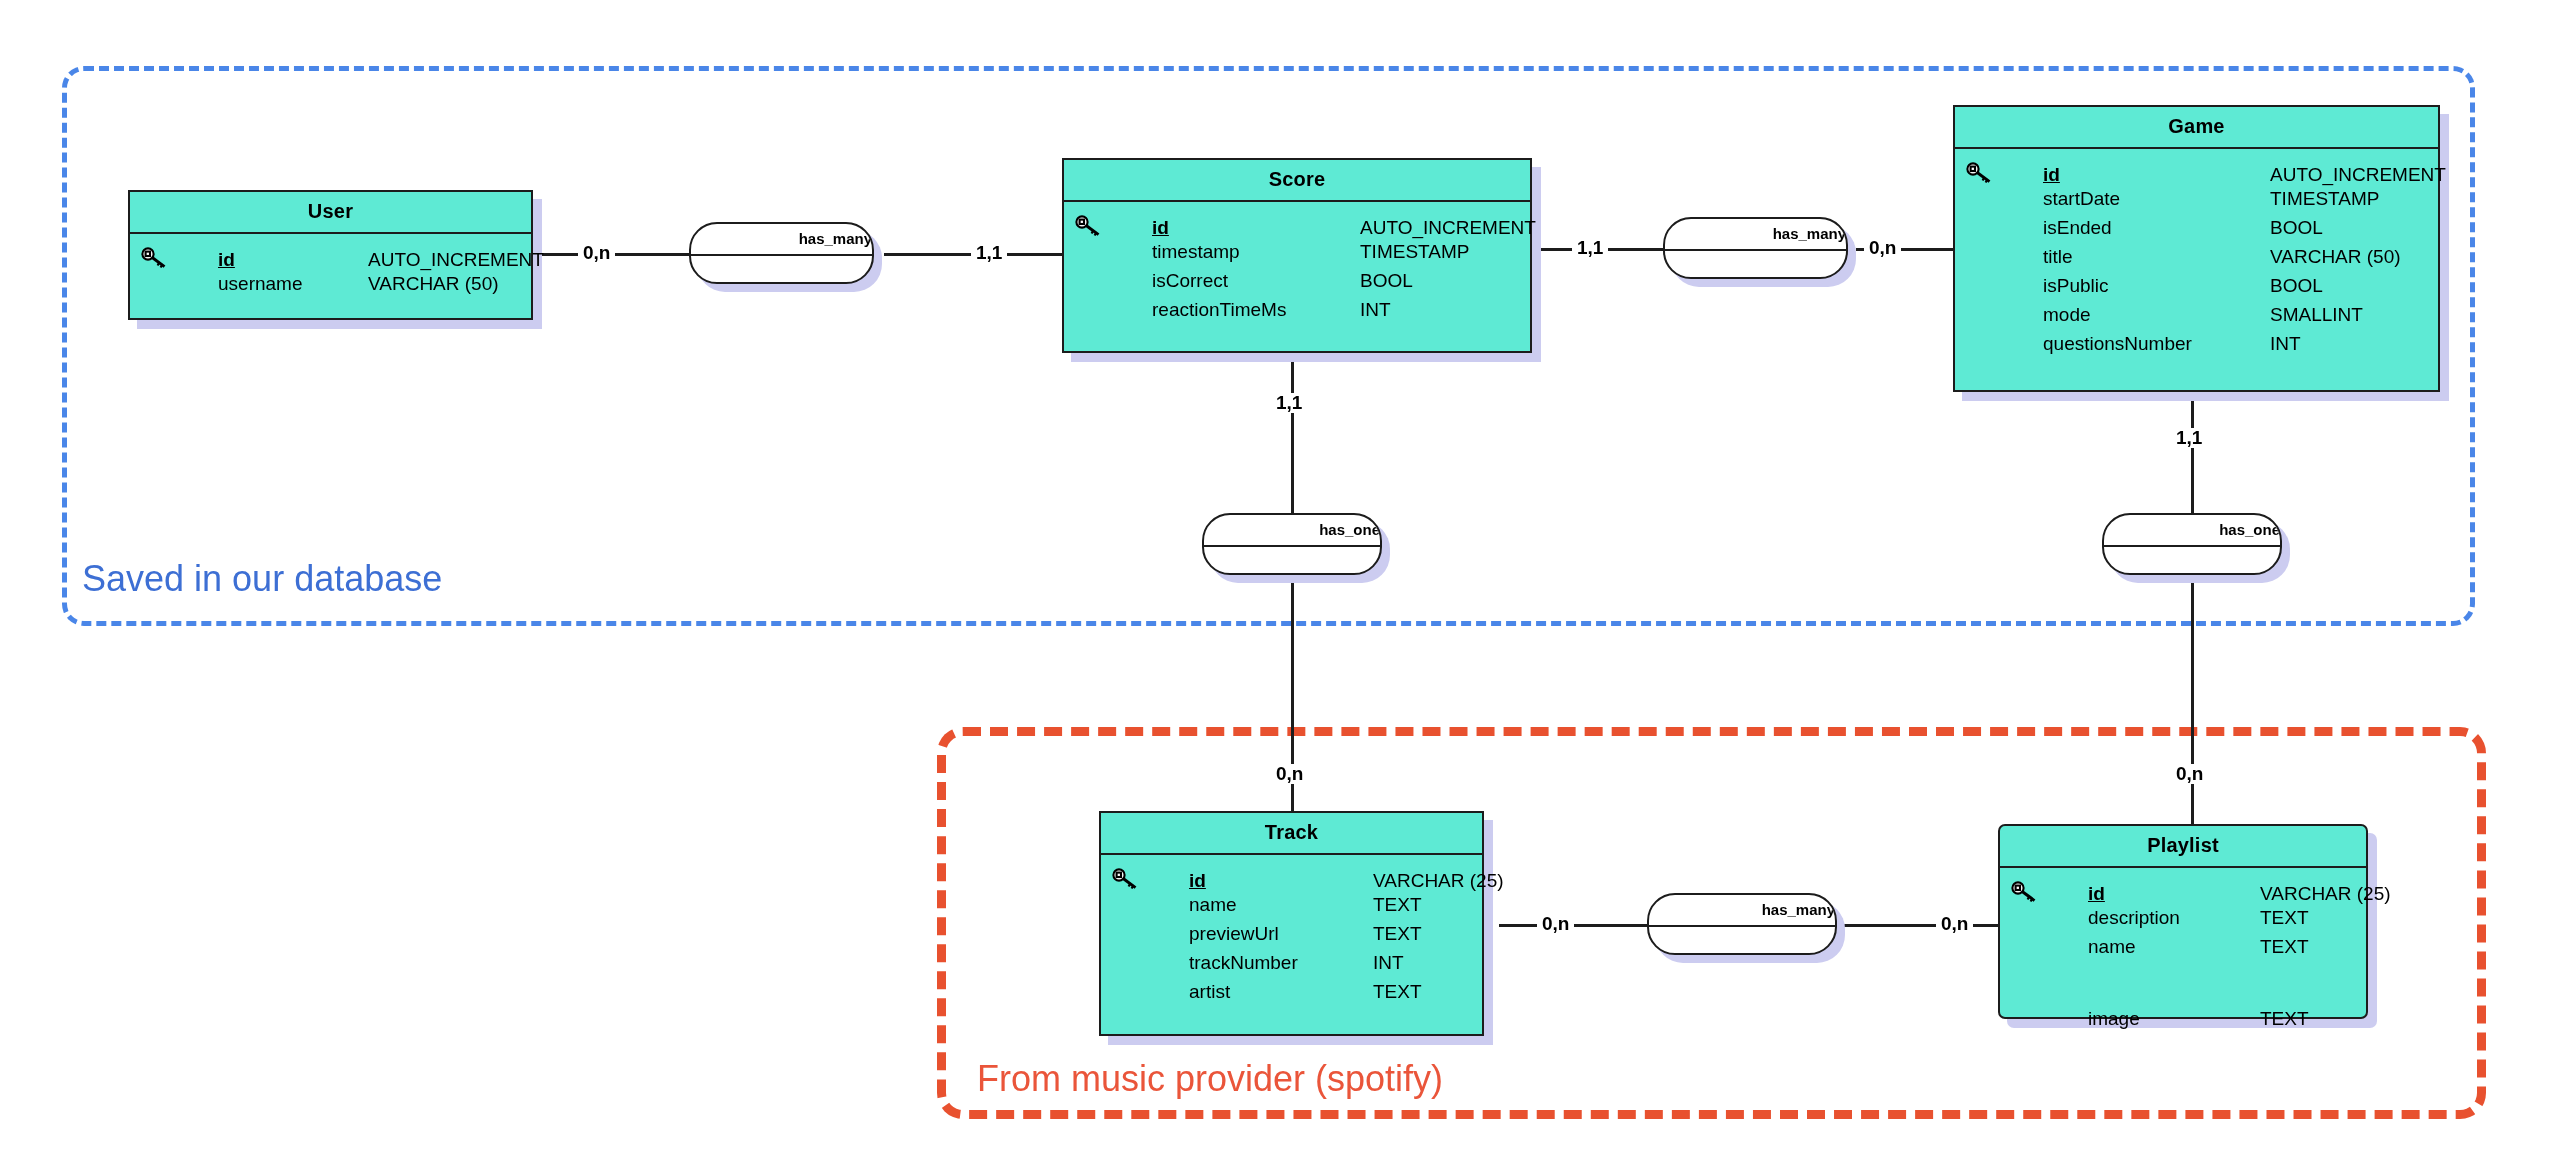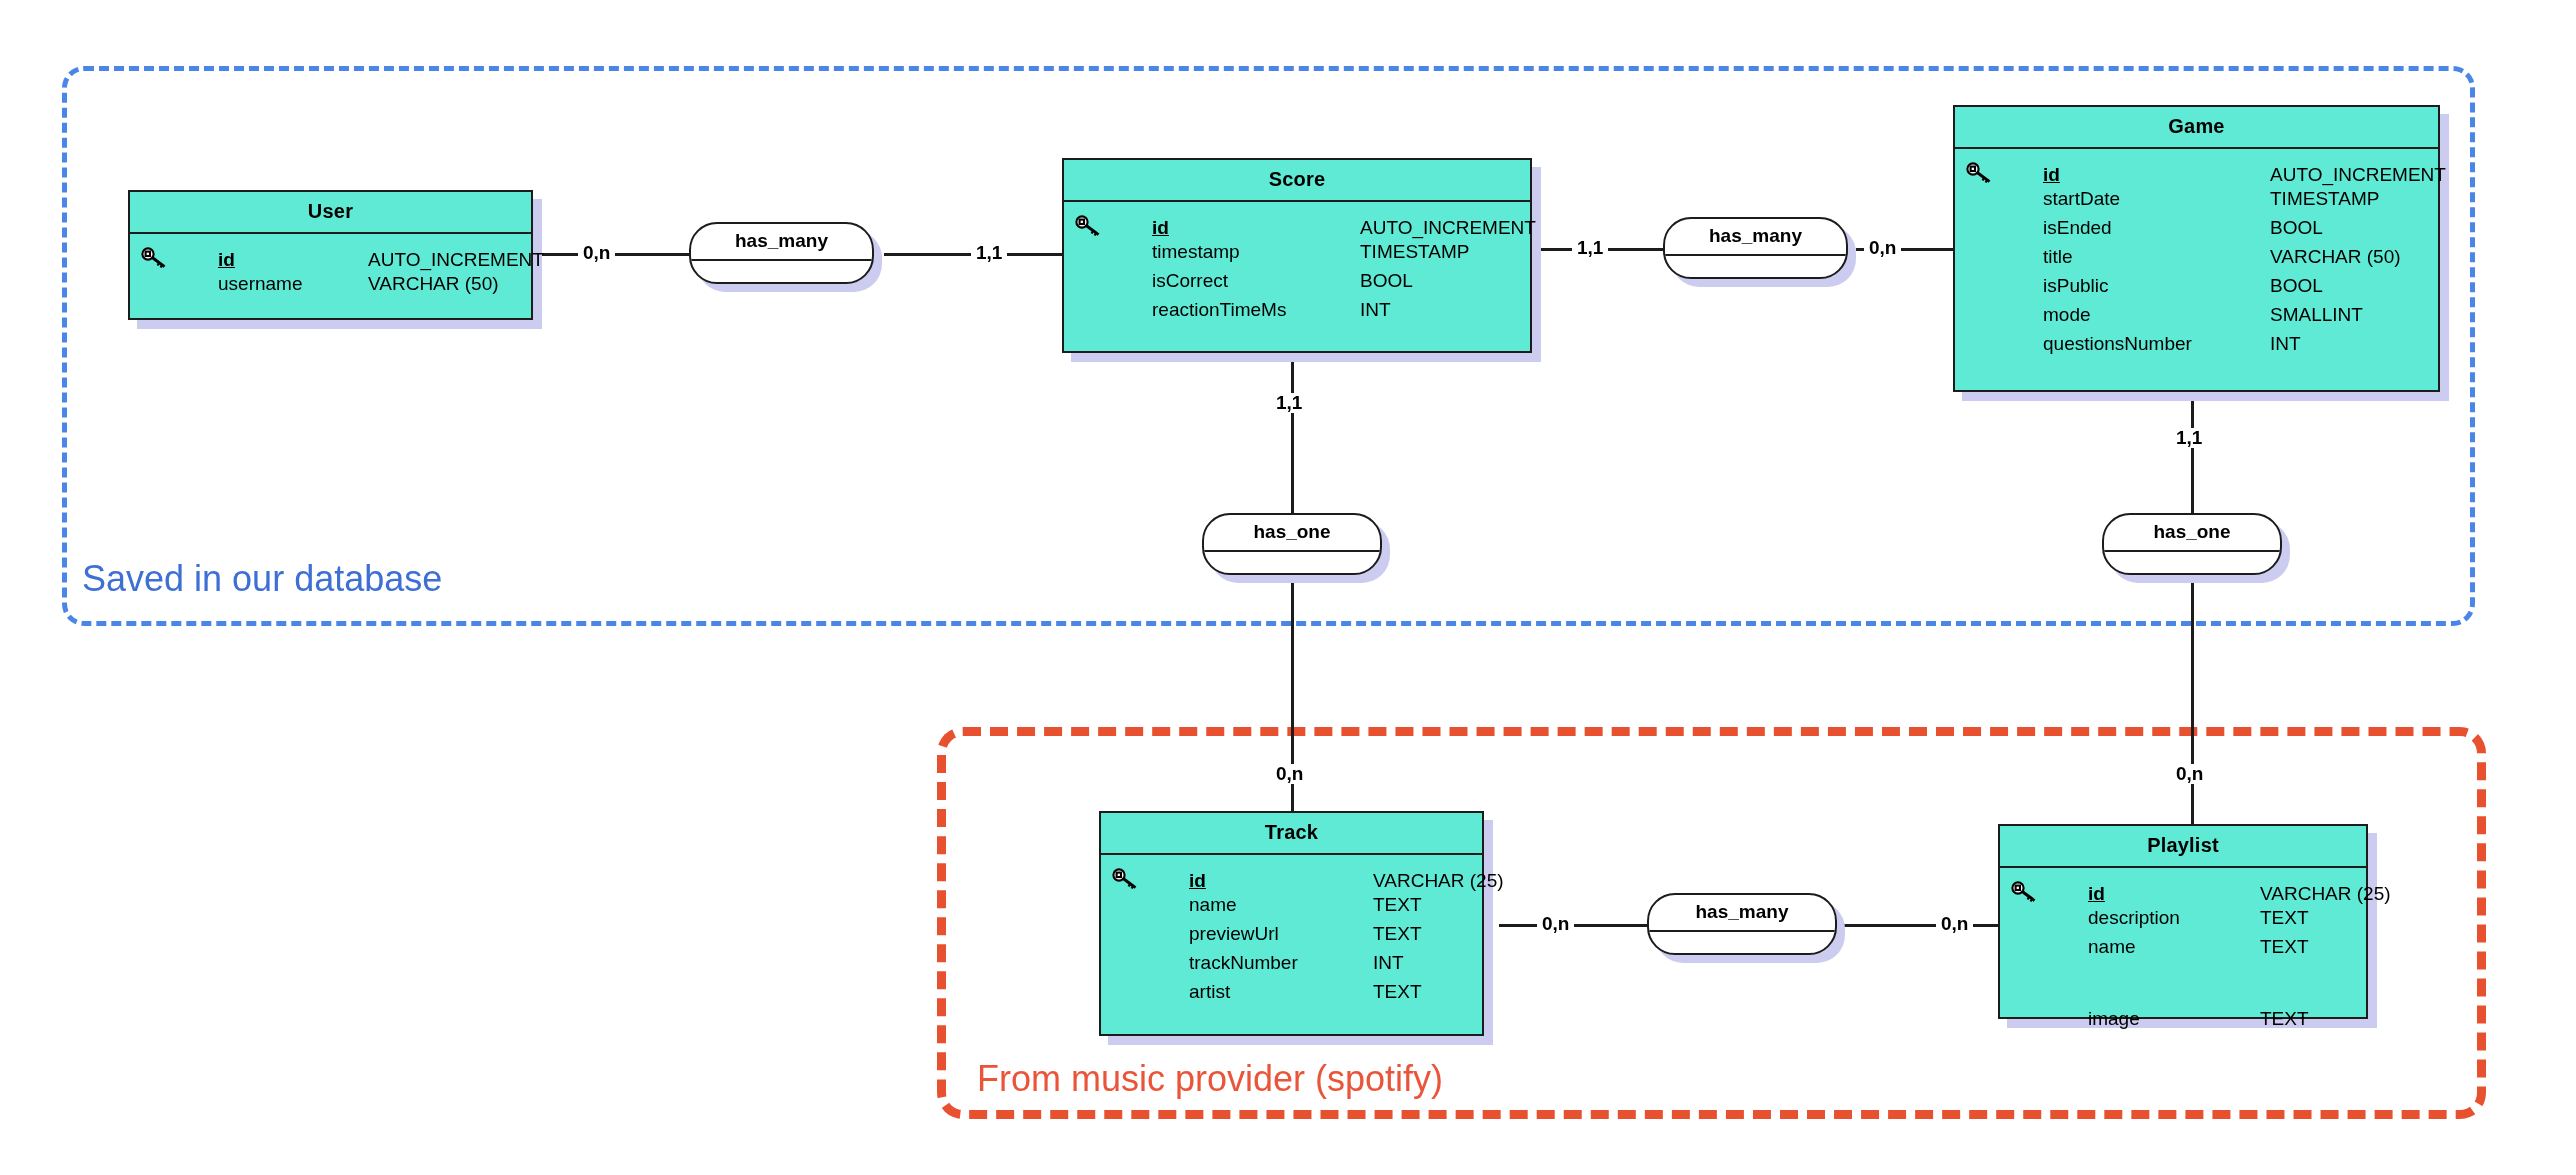--- a/index.html
+++ b/index.html
@@ -98,23 +98,23 @@
     position: absolute;
     box-sizing: border-box;
     background: #ffffff;
     border: 2.5px solid #1c1c1c;
     border-radius: 28px;
     box-shadow: 8px 8px 0 0 #ccccf0;
     z-index: 6;
     overflow: hidden;
   }
   .rel-label {
-    text-align: center;
+    text-align: right;
     font-weight: bold;
-    font-size: 19px;
+    font-size: 15px;
     color: #000000;
     padding-top: 6px;
     padding-bottom: 7px;
     border-bottom: 2.5px solid #1c1c1c;
   }
   .rel-foot { height: 16px; }
 
   
   .line-h {
     position: absolute;
@@ -361,21 +361,21 @@
         <span class="attr-type">INT</span>
       </div>
       <div class="attr-row">
         <span class="attr-keycol"></span>
         <span class="attr-name" style="width:152px;">artist</span>
         <span class="attr-type">TEXT</span>
       </div>
     </div>
   </div>
 
-  <div class="entity" style="left:1998px; top:824px; width:370px; height:195px;">
+  <div class="entity" style="left:1998px; top:824px; width:370px; height:195px;border-radius:7px;">
     <div class="entity-title">Playlist</div>
     <div class="entity-body">
       <div class="attr-row">
         <span class="attr-keycol">
           <span class="key-icon">
             <svg viewBox="0 0 30 22" width="30" height="22" aria-hidden="true">
               <g fill="none" stroke="#000" stroke-width="2.1">
                 <circle cx="8" cy="7" r="5.6" fill="#fff"></circle>
                 <rect x="5.6" y="4.6" width="4.4" height="4.4" fill="#fff"></rect>
                 <path d="M11.8 10.3 L24.5 19.6" stroke-width="3"></path>

